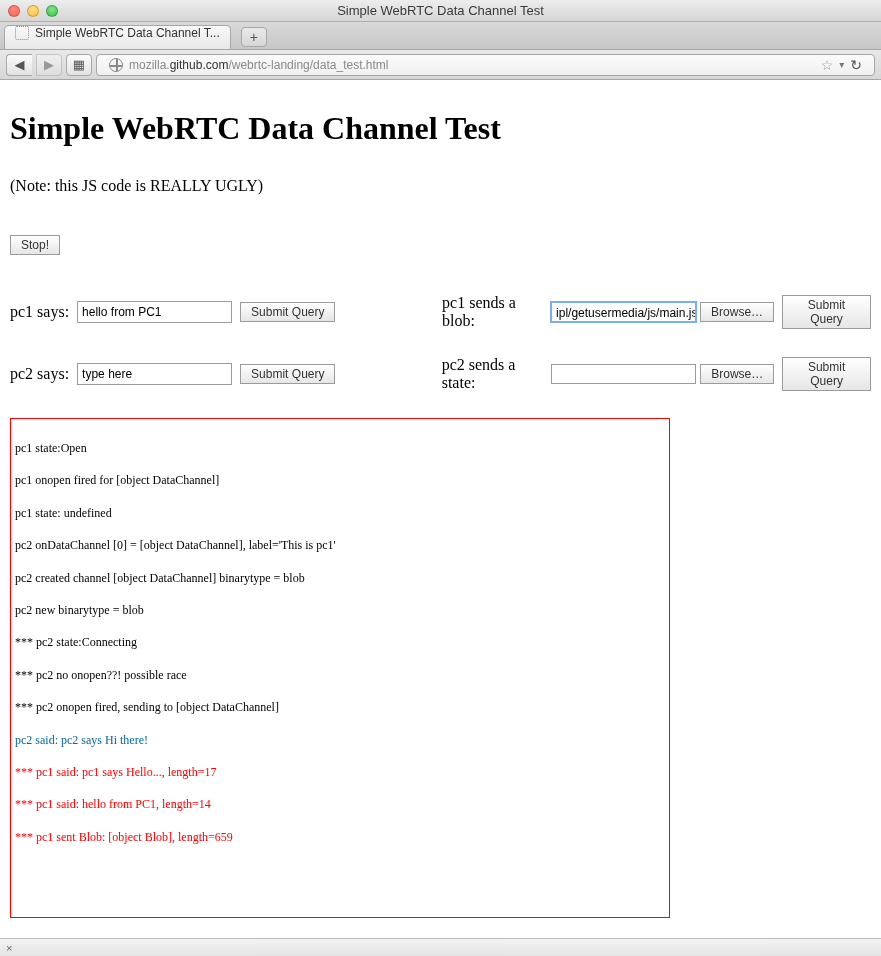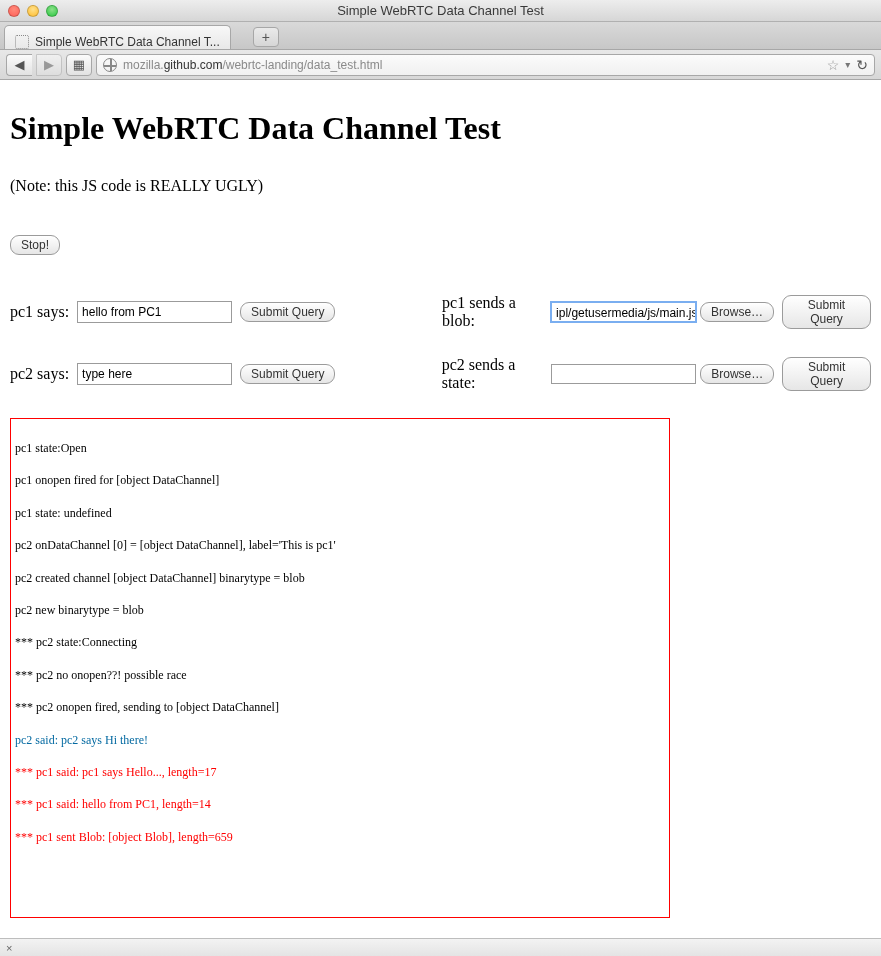--- a/index.html
+++ b/index.html
@@ -49,25 +49,25 @@
     padding-left: 4px;
   }
   .tab {
     height: 24px;
     background: linear-gradient(to bottom, #f8f8f8, #e8e8e8);
     border: 1px solid #a7a7a7;
     border-bottom: none;
     border-top-left-radius: 5px;
     border-top-right-radius: 5px;
     display: flex;
-    align-items: flex-end;
+    align-items: flex-start;
     padding: 0 10px;
     font-size: 12px;
     color: #333;
-    margin-right: 16px;
+    margin-right: 4px;
     max-width: 270px;
     overflow: hidden;
     white-space: nowrap;
   }
   .tab .favicon {
     width: 14px; height: 14px;
     border: 1px dotted #888;
     border-radius: 2px;
     margin-right: 6px;
     flex-shrink: 0;
@@ -110,21 +110,21 @@
   .navbtn.group-l { border-top-right-radius:0;border-bottom-right-radius:0;border-right:none;}
   .navbtn.group-r { border-top-left-radius:0;border-bottom-left-radius:0;}
   .urlbar {
     flex: 1;
     height: 22px;
     background: linear-gradient(to bottom,#fbfbfb,#f0f0f0);
     border: 1px solid #a7a7a7;
     border-radius: 4px;
     display: flex;
     align-items: center;
-    padding: 0 6px;
+    padding: 0 12px;
     gap: 6px;
     font-size: 12px;
     color: #333;
   }
   .url-globe {
     width: 14px;height:14px;border-radius:50%;
     border:1px solid #888;
     position: relative;
     flex-shrink:0;
   }
@@ -153,21 +153,21 @@
     font-weight: bold;
     margin: 20px 0 18px 0;
   }
   .note { margin: 30px 0 40px 0; }
   .os-btn {
     font-family: "Lucida Grande","Helvetica Neue",Arial,sans-serif;
     font-size: 12px;
     padding: 2px 10px;
     background: linear-gradient(to bottom,#ffffff,#e6e6e6);
     border: 1px solid #9b9b9b;
-    border-radius: 9px;
+    border-radius: 0;
     color: #333;
     cursor: pointer;
   }
   .form-rows { margin-top: 39px; }
   .row {
     display: flex;
     align-items: center;
     gap: 8px;
     margin-bottom: 26px;
   }

